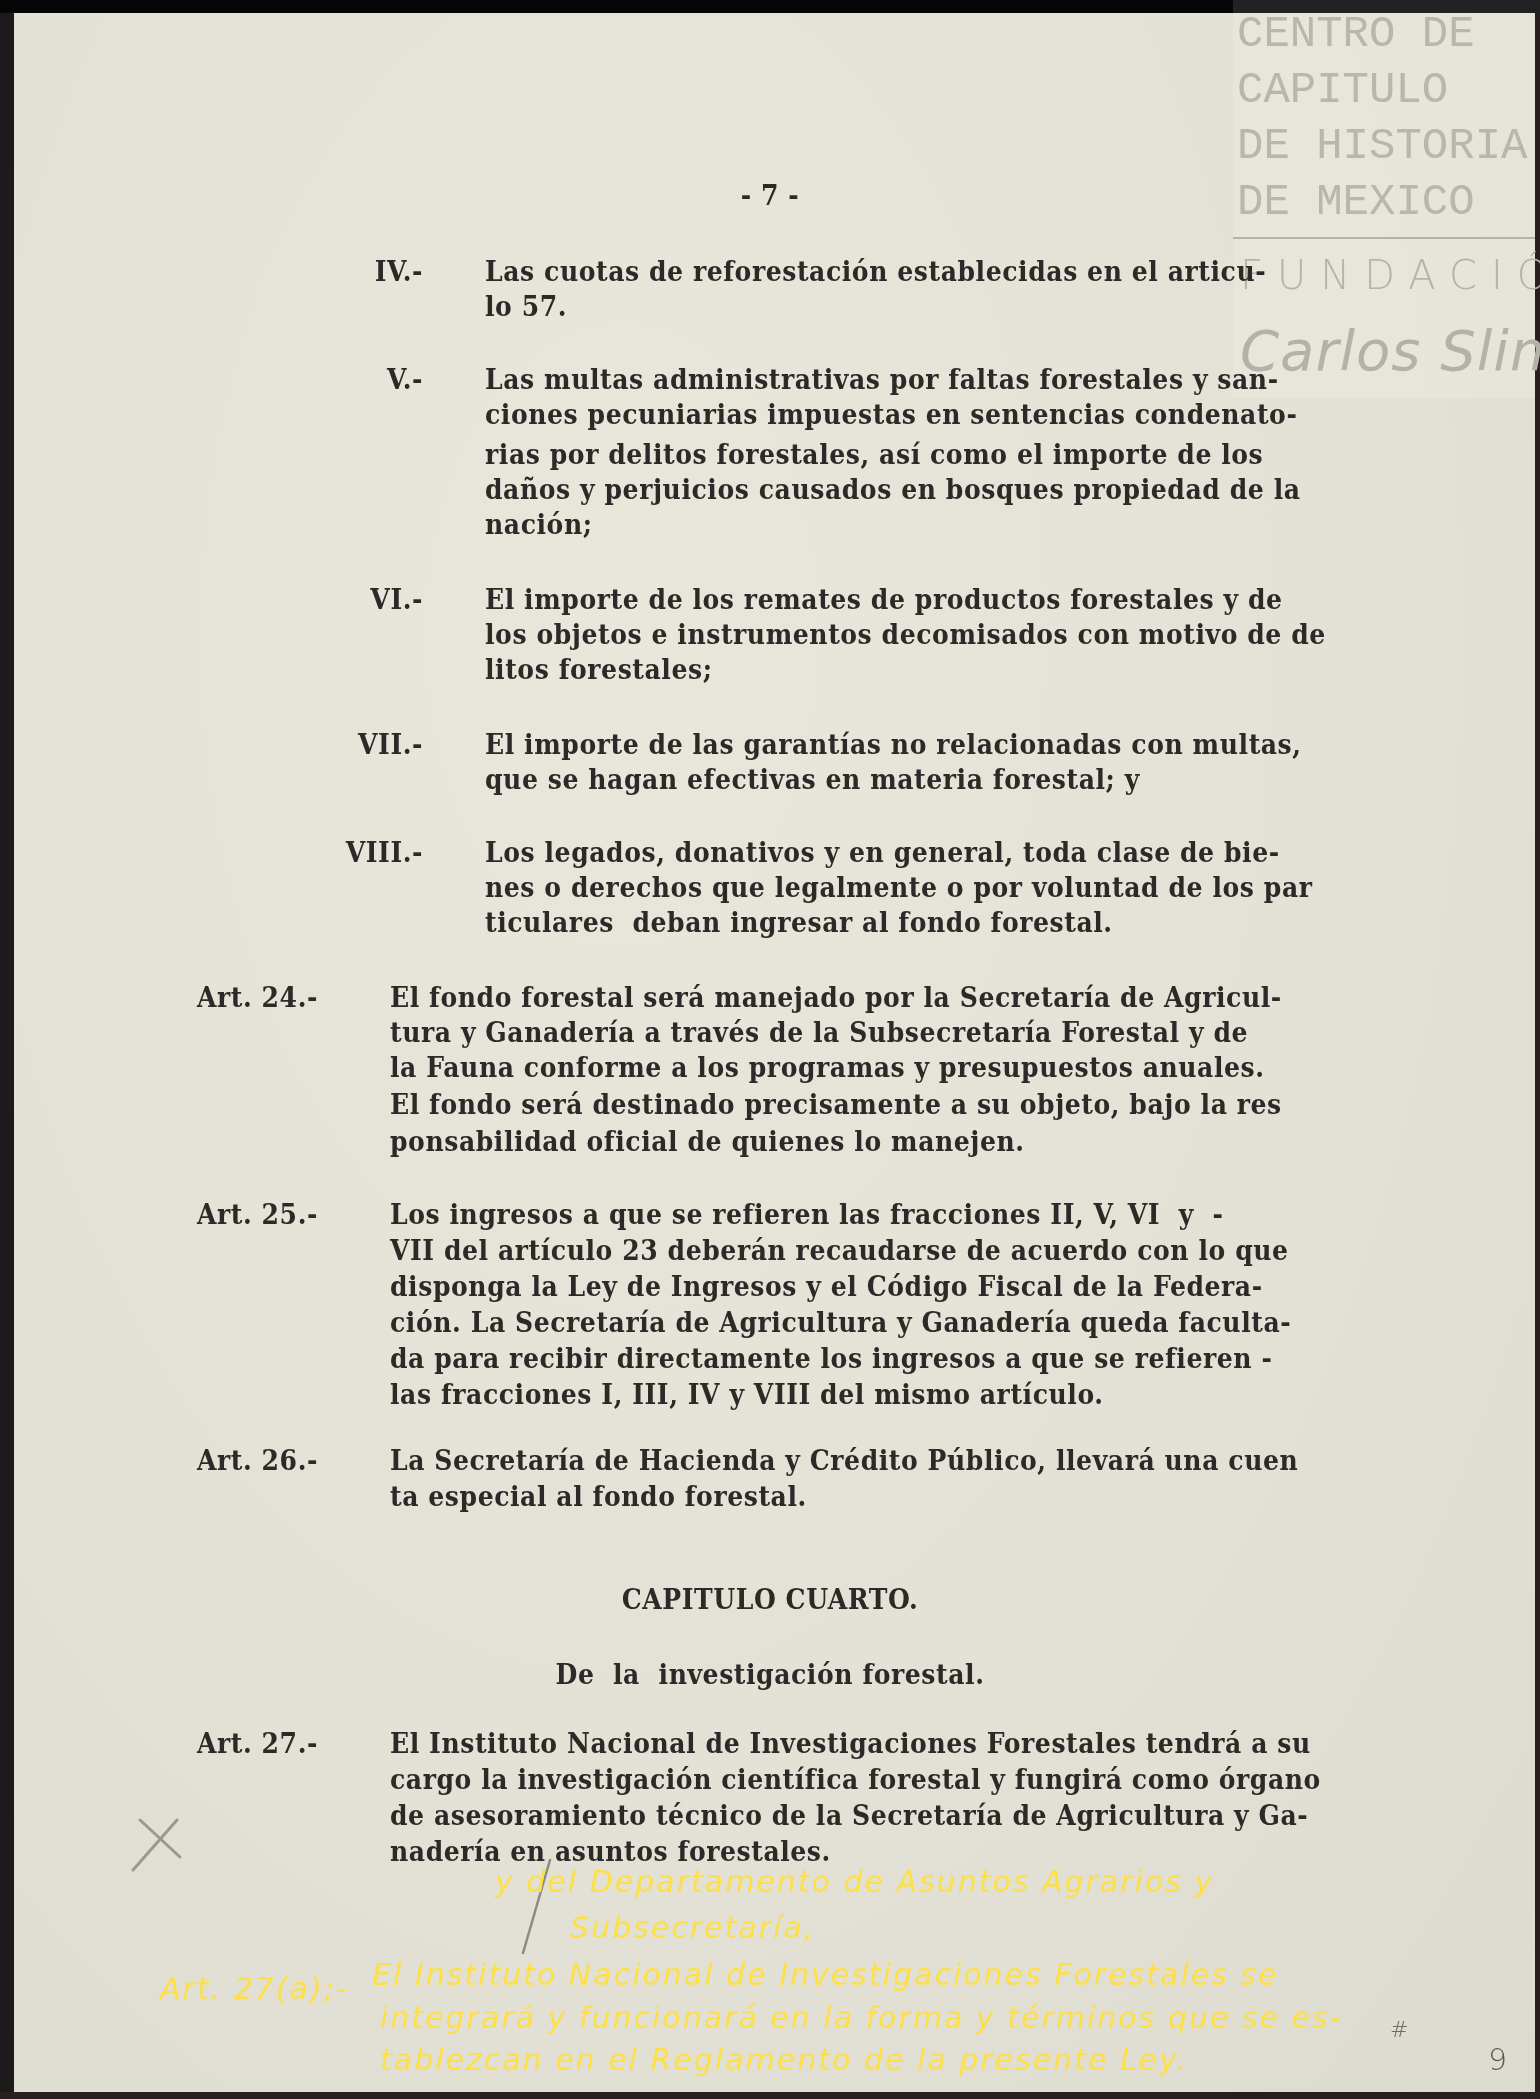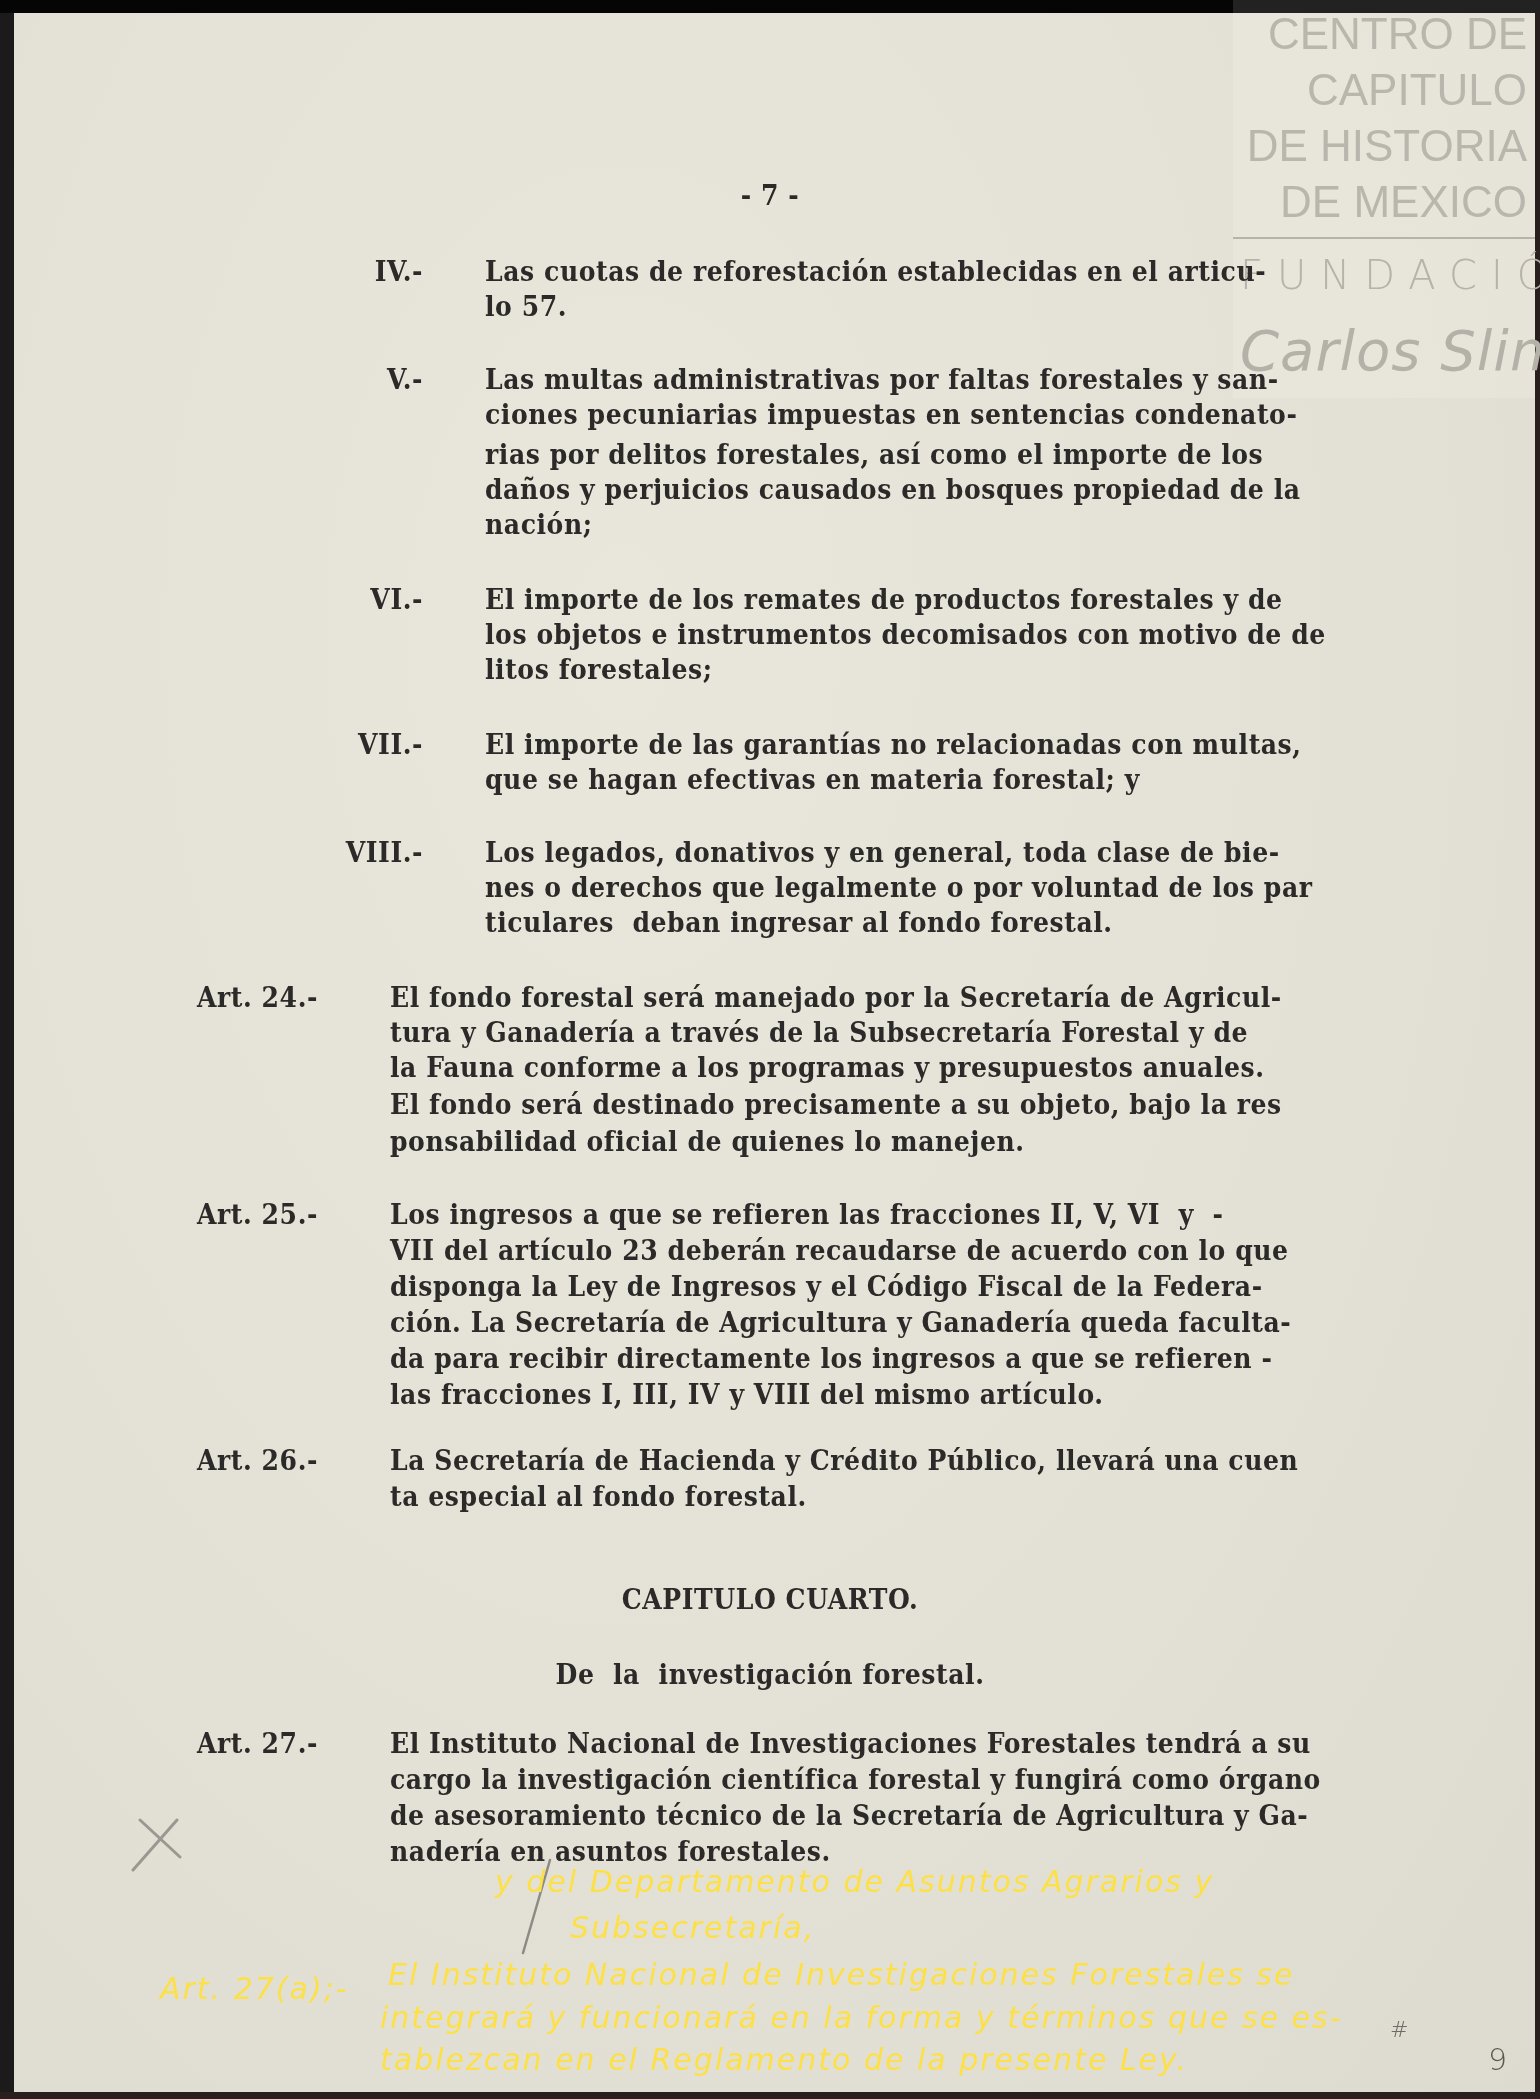--- a/index.html
+++ b/index.html
@@ -42,22 +42,22 @@
       white-space: pre;
       letter-spacing: 2px;
       line-height: 40px;
     }
 
     .wm-panel {
       position: absolute; left: 1233px; top: 13px; width: 302px; height: 385px;
       background: rgba(240,239,230,0.35);
     }
     .wm {
-      position: absolute; font-family: Liberation Sans, sans-serif;
-      color: #b8b6ad; font-size: 44px; line-height: 56px; text-align: right;
+      position: absolute; font-family: Liberation Mono, monospace;
+      color: #b8b6ad; font-size: 44px; line-height: 56px; text-align: left;
       width: 290px; left: 1237px; white-space: pre;
     }
     .wm-line { position: absolute; left: 1233px; top: 237px; width: 302px; height: 2px; background: #b5b3aa; }
     .wm-fund {
       position: absolute; left: 1240px; top: 252px; font-family: "DejaVu Sans", "Liberation Sans", sans-serif;
       font-weight: 200; color: #b5b3aa; font-size: 40px; letter-spacing: 14px; white-space: pre;
     }
     .wm-sig {
       position: absolute; left: 1240px; top: 318px; font-family: "DejaVu Sans", "Liberation Sans", sans-serif;
       font-style: italic; font-weight: 200; color: #b3b1a8; font-size: 56px; white-space: pre; letter-spacing: 1px;
@@ -142,18 +142,18 @@
   <line x1="8" y1="55" x2="52" y2="5" stroke="#9a9891" stroke-width="3" stroke-linecap="round"></line>
   <line x1="15" y1="5" x2="55" y2="42" stroke="#9a9891" stroke-width="3" stroke-linecap="round"></line>
 </svg>
 <svg class="slash" style="left:355px; top:1855px; width:400px; height:100px;" viewBox="0 0 400 100">
   <line x1="195" y1="5" x2="168" y2="98" stroke="#8d8b84" stroke-width="2.5" stroke-linecap="round"></line>
 </svg>
 
 <div class="hand" style="left:495px; top:1862px;">y del Departamento de Asuntos Agrarios y</div>
 <div class="hand" style="left:570px; top:1908px;">Subsecretaría,</div>
 <div class="hand" style="left:160px; top:1949px;margin-top:20px;">Art. 27(a);-</div>
-<div class="hand" style="left:388px; top:1955px;">El Instituto Nacional de Investigaciones Forestales se</div>
+<div class="hand" style="left:372px; top:1955px;">El Instituto Nacional de Investigaciones Forestales se</div>
 <div class="hand" style="left:380px; top:1998px;font-style:italic;">integrará y funcionará en la forma y términos que se es-</div>
 <div class="hand" style="left:380px; top:2040px;">tablezcan en el Reglamento de la presente Ley.</div>
 
 <div class="hand" style="left:1390px; top:2010px; font-style:normal; font-size:22px; color:#6e6c66;">#</div>
 <div class="hand" style="left:1488px; top:2040px; font-style:normal; font-size:30px; color:#5a5853;">9</div>
 
 </body></html>

